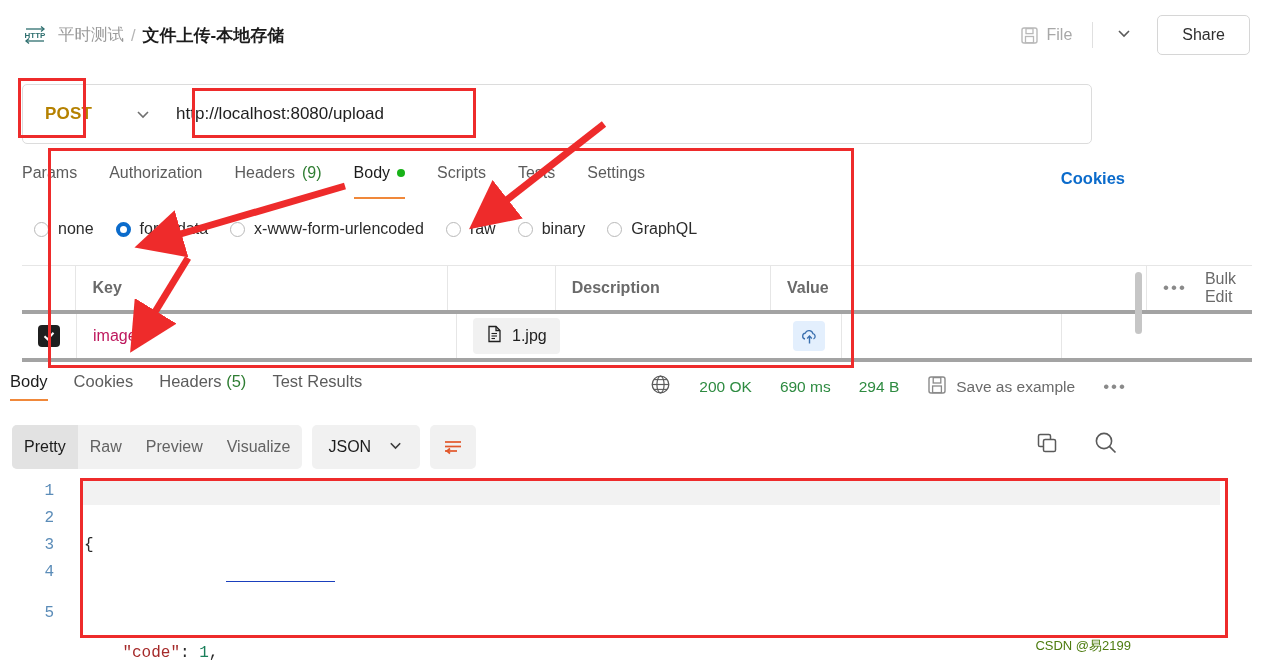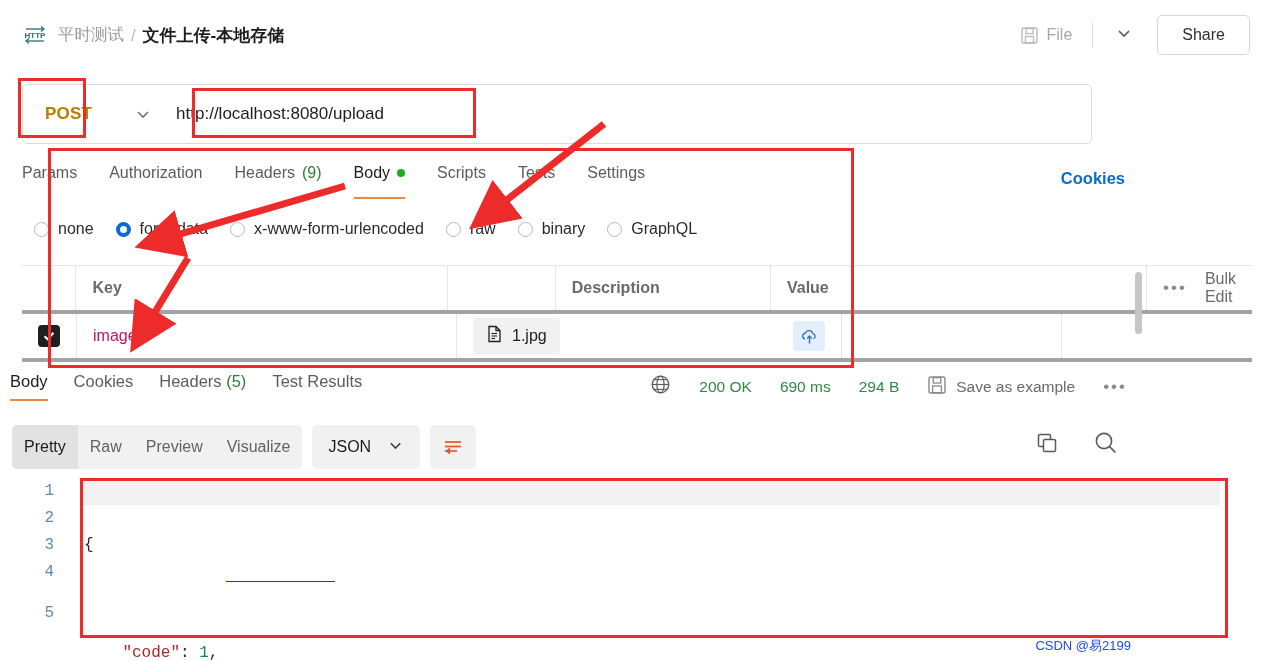--- a/index.html
+++ b/index.html
@@ -188,21 +188,21 @@
   .underline-seg {
     position: absolute; height: 1.3px; background: #1a3fbd;
   }
 
   
   .anno { position: absolute; border: 3px solid #ee2b2b; pointer-events: none; }
   .anno-svg { position: absolute; left: 0; top: 0; width: 1272px; height: 661px; pointer-events: none; }
 
   .watermark {
     position: absolute; right: 14px; bottom: 6px;
-    color: #1d4ed8; font-size: 13px;
+    color: #4d7c0f; font-size: 13px;
   }
 </style>
 </head>
 <body>
 
 <div id="app">
 
   <div class="topbar">
     <span class="http-icon">
       <svg width="26" height="26" viewBox="0 0 26 26">

